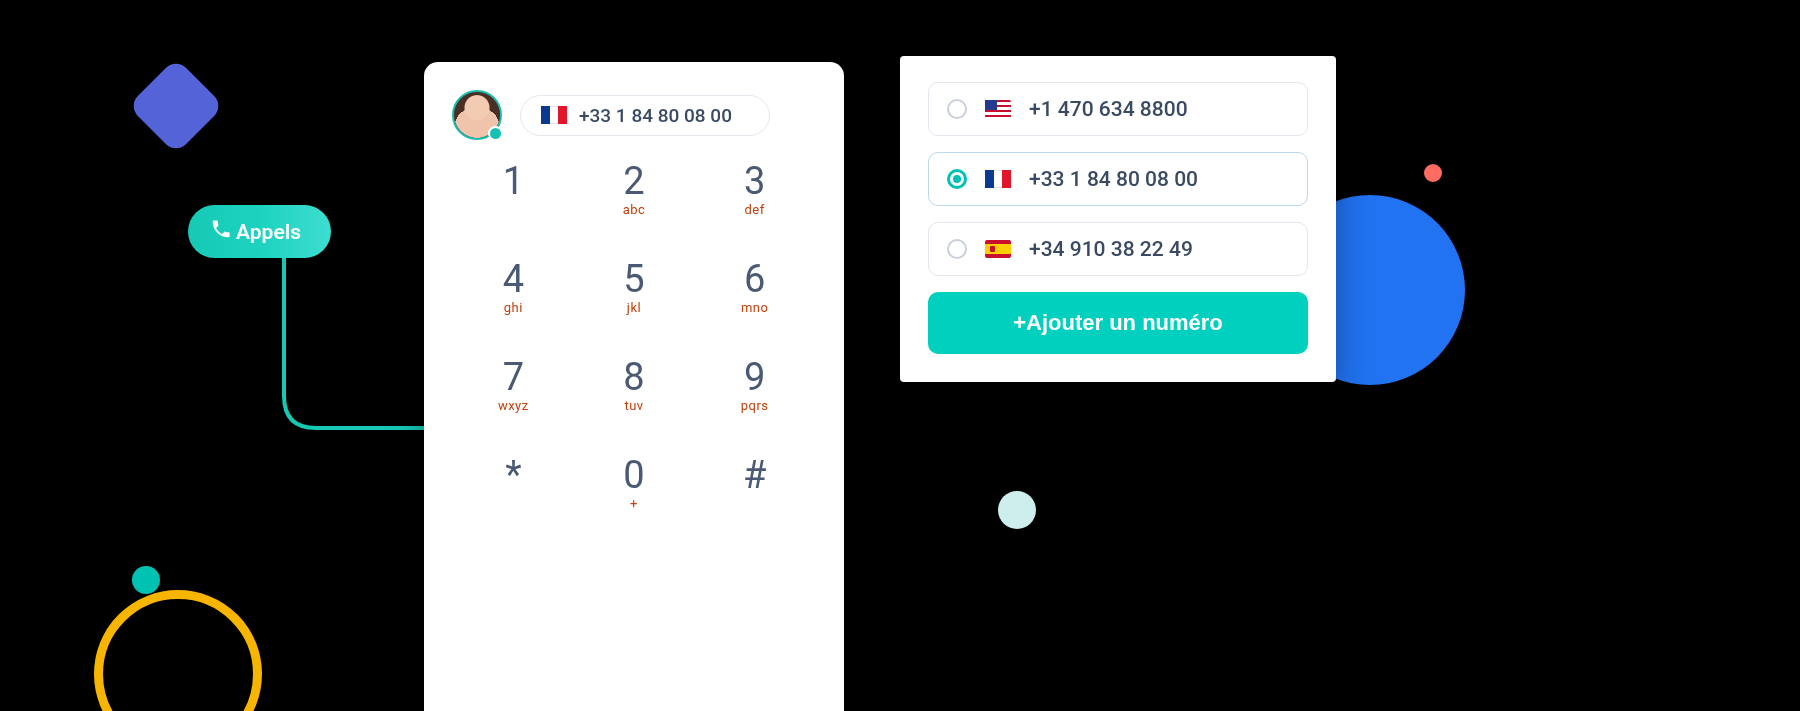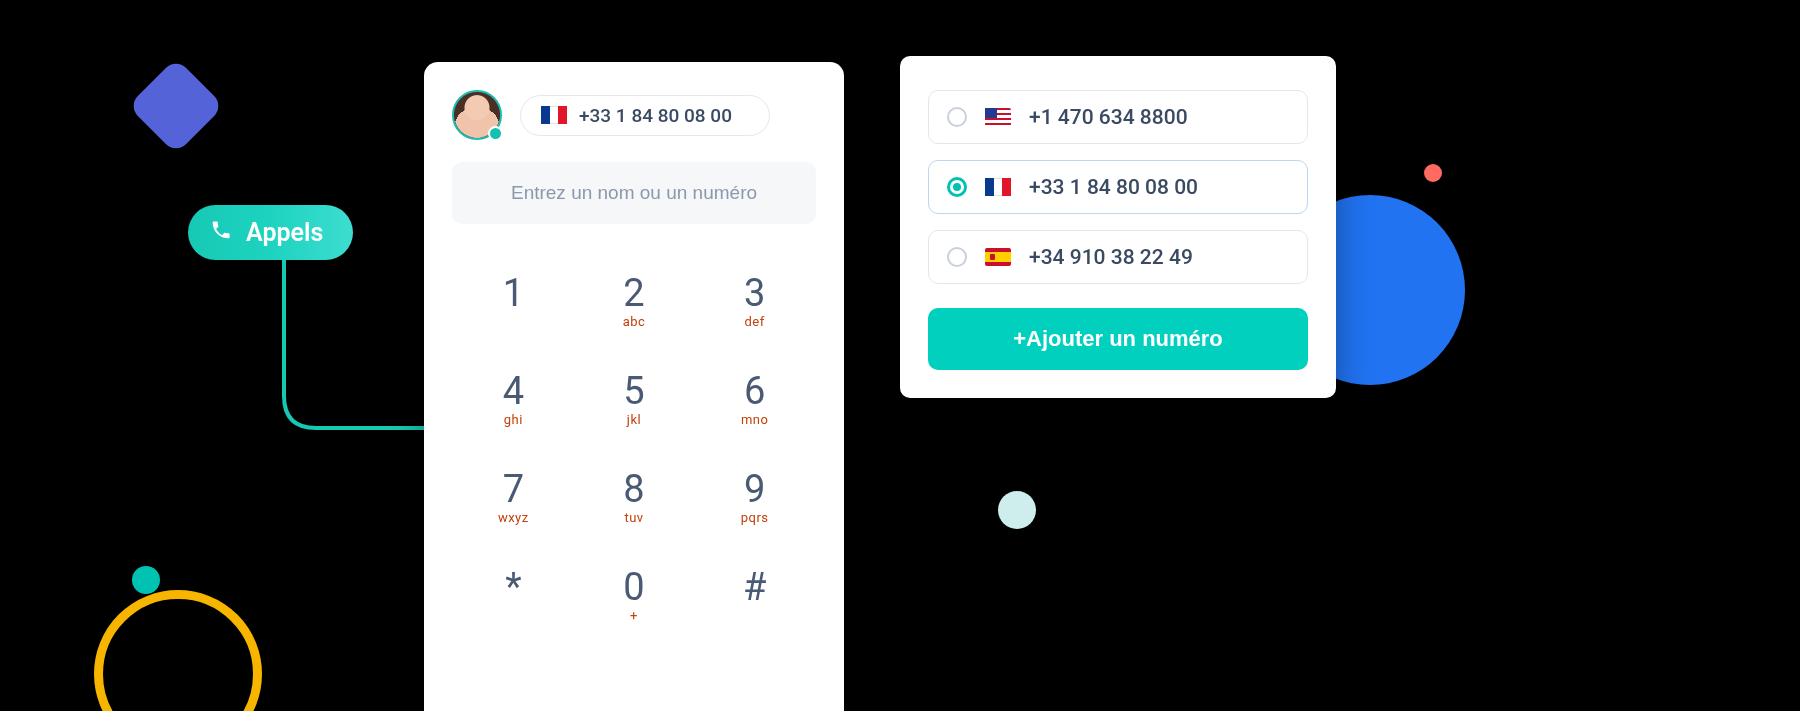--- a/index.html
+++ b/index.html
@@ -62,22 +62,22 @@
     
     .pill-badge {
       position: absolute;
       top: 205px; left: 188px;
       background: linear-gradient(90deg, #16c9b5 0%, #1dd3c0 50%, #3dddd0 100%);
       color: #fff;
       padding: 13px 30px 13px 22px;
       border-radius: 999px;
       display: flex;
       align-items: center;
-      gap: 14px;
-      font-size: 25px;
+      gap: 4px;
+      font-size: 21px;
       font-weight: 600;
       z-index: 4;
     }
     .pill-badge svg { width: 22px; height: 22px; flex: none; }
 
     
     .connector {
       position: absolute;
       top: 258px; left: 278px;
       width: 146px; height: 178px;
@@ -186,24 +186,24 @@
       font-size: 13px; color: #c2410c; margin-top: 2px; letter-spacing: .5px;
       min-height: 16px;
     }
 
     
     .num-list-card {
       position: absolute;
       top: 56px; left: 900px;
       width: 436px;
       background: #fff;
-      border-radius: 10px;
+      border-radius: 4px;
       box-shadow: 0 10px 36px rgba(0,0,0,.35);
       z-index: 3;
-      padding: 34px 28px 28px 28px;
+      padding: 26px 28px 28px 28px;
     }
     .num-option {
       border: 1.5px solid #e2e7ef;
       border-radius: 10px;
       padding: 14px 18px;
       display: flex; align-items: center; gap: 18px;
       margin-bottom: 16px;
       color: #3a4a63; font-size: 21px; font-weight: 500;
       cursor: pointer;
     }
@@ -220,21 +220,20 @@
     .add-number-btn {
       width: 100%;
       background: #00d0bd;
       color: #fff;
       border: none;
       border-radius: 10px;
       padding: 18px 10px;
       font-size: 22px;
       font-weight: 700;
       cursor: pointer;
-      margin-top: 8px;
     }
   </style>
 </head>
 <body>
 
 <div class="deco-diamond"></div>
 <div class="deco-blue-arc"></div>
 <div class="deco-red-dot"></div>
 <div class="deco-open-circle"></div>
 <div class="deco-inner-circle"></div>
@@ -264,21 +263,20 @@
     <div class="current-number">
       <span class="flag flag-fr">
           <span class="b"></span>
           <span class="w"></span>
           <span class="r"></span>
         </span>
       <span>+33 1 84 80 08 00</span>
     </div>
   </div>
 
-  <input class="dial-input" type="text" placeholder="Entrez un nom ou un numéro" style="">
 
   <div class="keypad" id="keypad">
       <div class="key">
         <div class="digit">1</div>
         <div class="letters"></div>
       </div>
       <div class="key">
         <div class="digit">2</div>
         <div class="letters">abc</div>
       </div>

